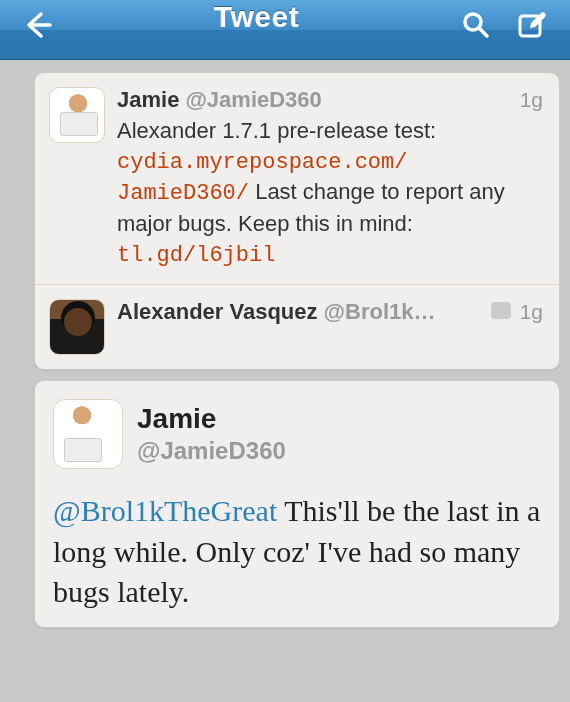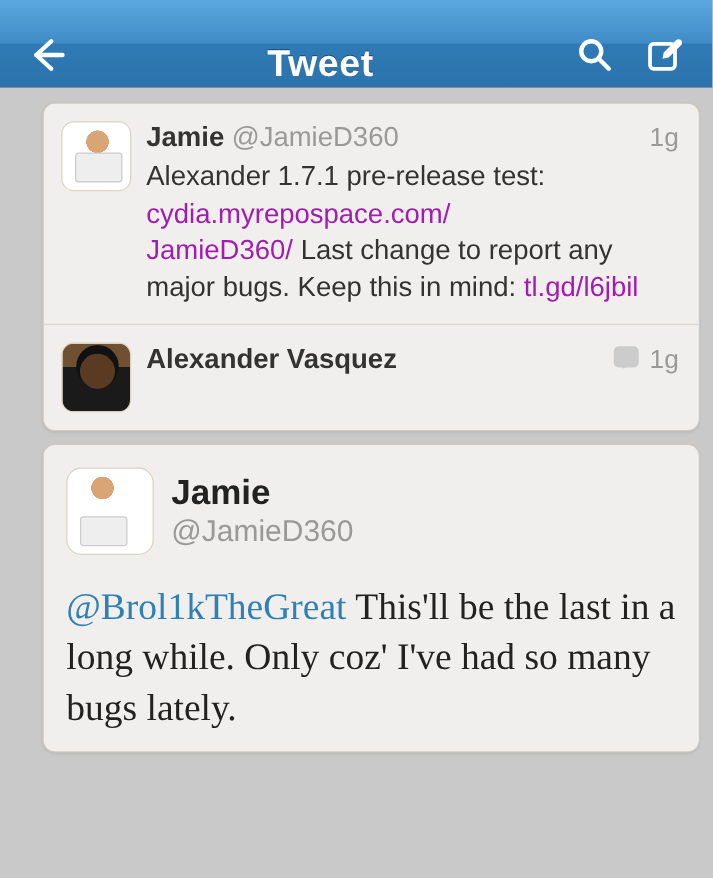--- a/index.html
+++ b/index.html
@@ -9,25 +9,25 @@
       background:#c9c9c9;
       overflow:hidden;
     }
     .frame {
       width:570px; height:702px;
       background:#c9c9c9;
       position:relative;
     }
     
     .header {
-      height:70px;
+      height:60px;
       background: linear-gradient(to bottom,#5aa8de 0%,#3f8bc7 50%,#2f7ab5 51%,#2b73ad 100%);
       border-bottom:1px solid #1e5c8a;
       display:flex;
-      align-items:flex-end;
+      align-items:flex-start;
       justify-content:space-between;
       padding:0 10px;
       color:#fff;
     }
     .header .title {
       flex:1;
       text-align:center;
       font-size:30px;
       font-weight:bold;
       text-shadow:0 -1px 0 rgba(0,0,0,.4);
@@ -89,35 +89,35 @@
       background:#5b3a22; border-radius:50%;
       box-shadow:0 -4px 0 3px #111;
     }
     .tbody { flex:1; min-width:0; }
     .tline {
       display:flex; align-items:baseline; gap:6px;
       font-size:22px;
       white-space:nowrap;
     }
     .name { font-weight:bold; color:#333; }
-    .handle { color:#999; font-size:22px; overflow:hidden; text-overflow:ellipsis; }
+    .handle { color:#999; font-size:22px; overflow:hidden; text-overflow:ellipsis;font-weight:bold; }
     .spacer { flex:1; }
     .time { color:#999; font-size:21px; }
     .bubble {
       width:20px;height:17px;background:#ccc;border-radius:4px;position:relative;margin-right:3px;
     }
     .bubble::after{content:"";position:absolute;left:4px;bottom:-5px;border:4px solid transparent;border-top-color:#ccc;}
     .ttext {
       font-size:22px;
       color:#333;
       line-height:1.35;
       margin-top:3px;
       word-wrap:break-word;
     }
-    .ttext .link { color:#a21caf; }
+    .ttext .link { color:#c2410c;font-family:Liberation Mono, monospace; }
     
     .detail {
       padding:18px 18px 14px 18px;
     }
     .dhead { display:flex; gap:14px; align-items:center; }
     .detail .avatar { width:70px; height:70px; border-radius:12px; }
     .dnames .name { font-size:28px; color:#222; font-weight:bold; }
     .dnames .handle { font-size:24px; color:#999; display:block; margin-top:2px;}
     .dtext {
       margin-top:22px;
@@ -167,20 +167,21 @@
               <span class="time">1g</span>
             </div>
             <div class="ttext"><span>Alexander 1.7.1 pre-release test: </span><span class="link">cydia.myrepospace.com/</span><br><span class="link">JamieD360/</span><span> Last change to report any major bugs. Keep this in mind: </span><span class="link">tl.gd/l6jbil</span></div>
           </div>
         </div>
         <div class="tweet">
           <div class="avatar a"></div>
           <div class="tbody">
             <div class="tline">
               <span class="name">Alexander Vasquez</span>
+              <span class="handle">@Brol1k…</span>
               <span class="spacer"></span>
               <span class="bubble"></span>
               <span class="time">1g</span>
             </div>
           </div>
         </div>
       </div>
     <div class="card">
       <div class="detail">
         <div class="dhead">

